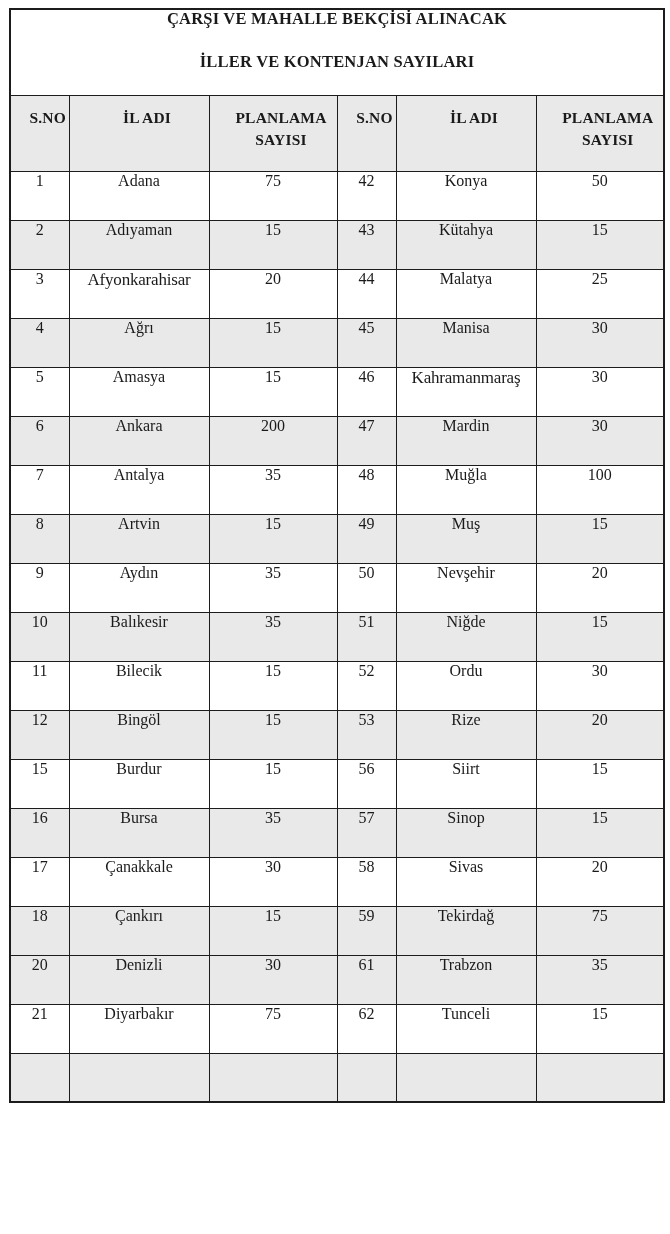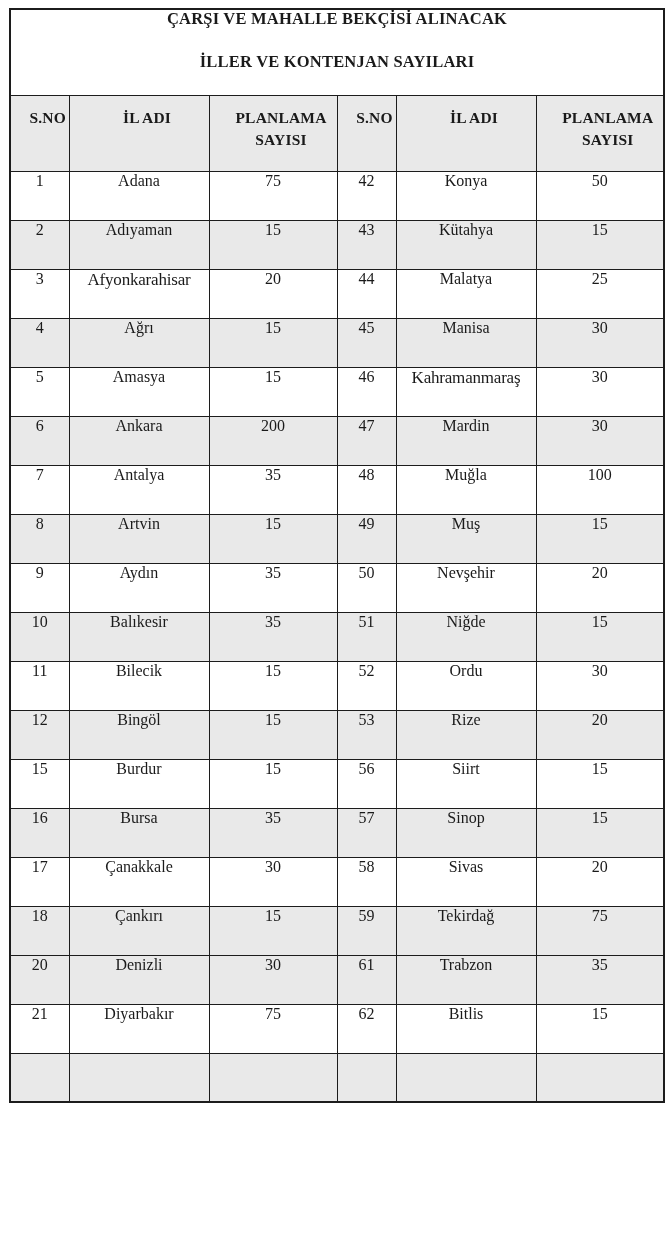--- a/index.html
+++ b/index.html
@@ -489,21 +489,21 @@
           <td>
             <span class="cell-text">Diyarbakır</span>
           </td>
           <td>
             <span class="cell-text">75</span>
           </td>
           <td>
             <span class="cell-text">62</span>
           </td>
           <td>
-            <span class="cell-text">Bitlis</span>
+            <span class="cell-text">Tunceli</span>
           </td>
           <td>
             <span class="cell-text">15</span>
           </td>
         </tr>
         <tr class="shaded">
           <td>
             <span class="cell-text"></span>
           </td>
           <td>

